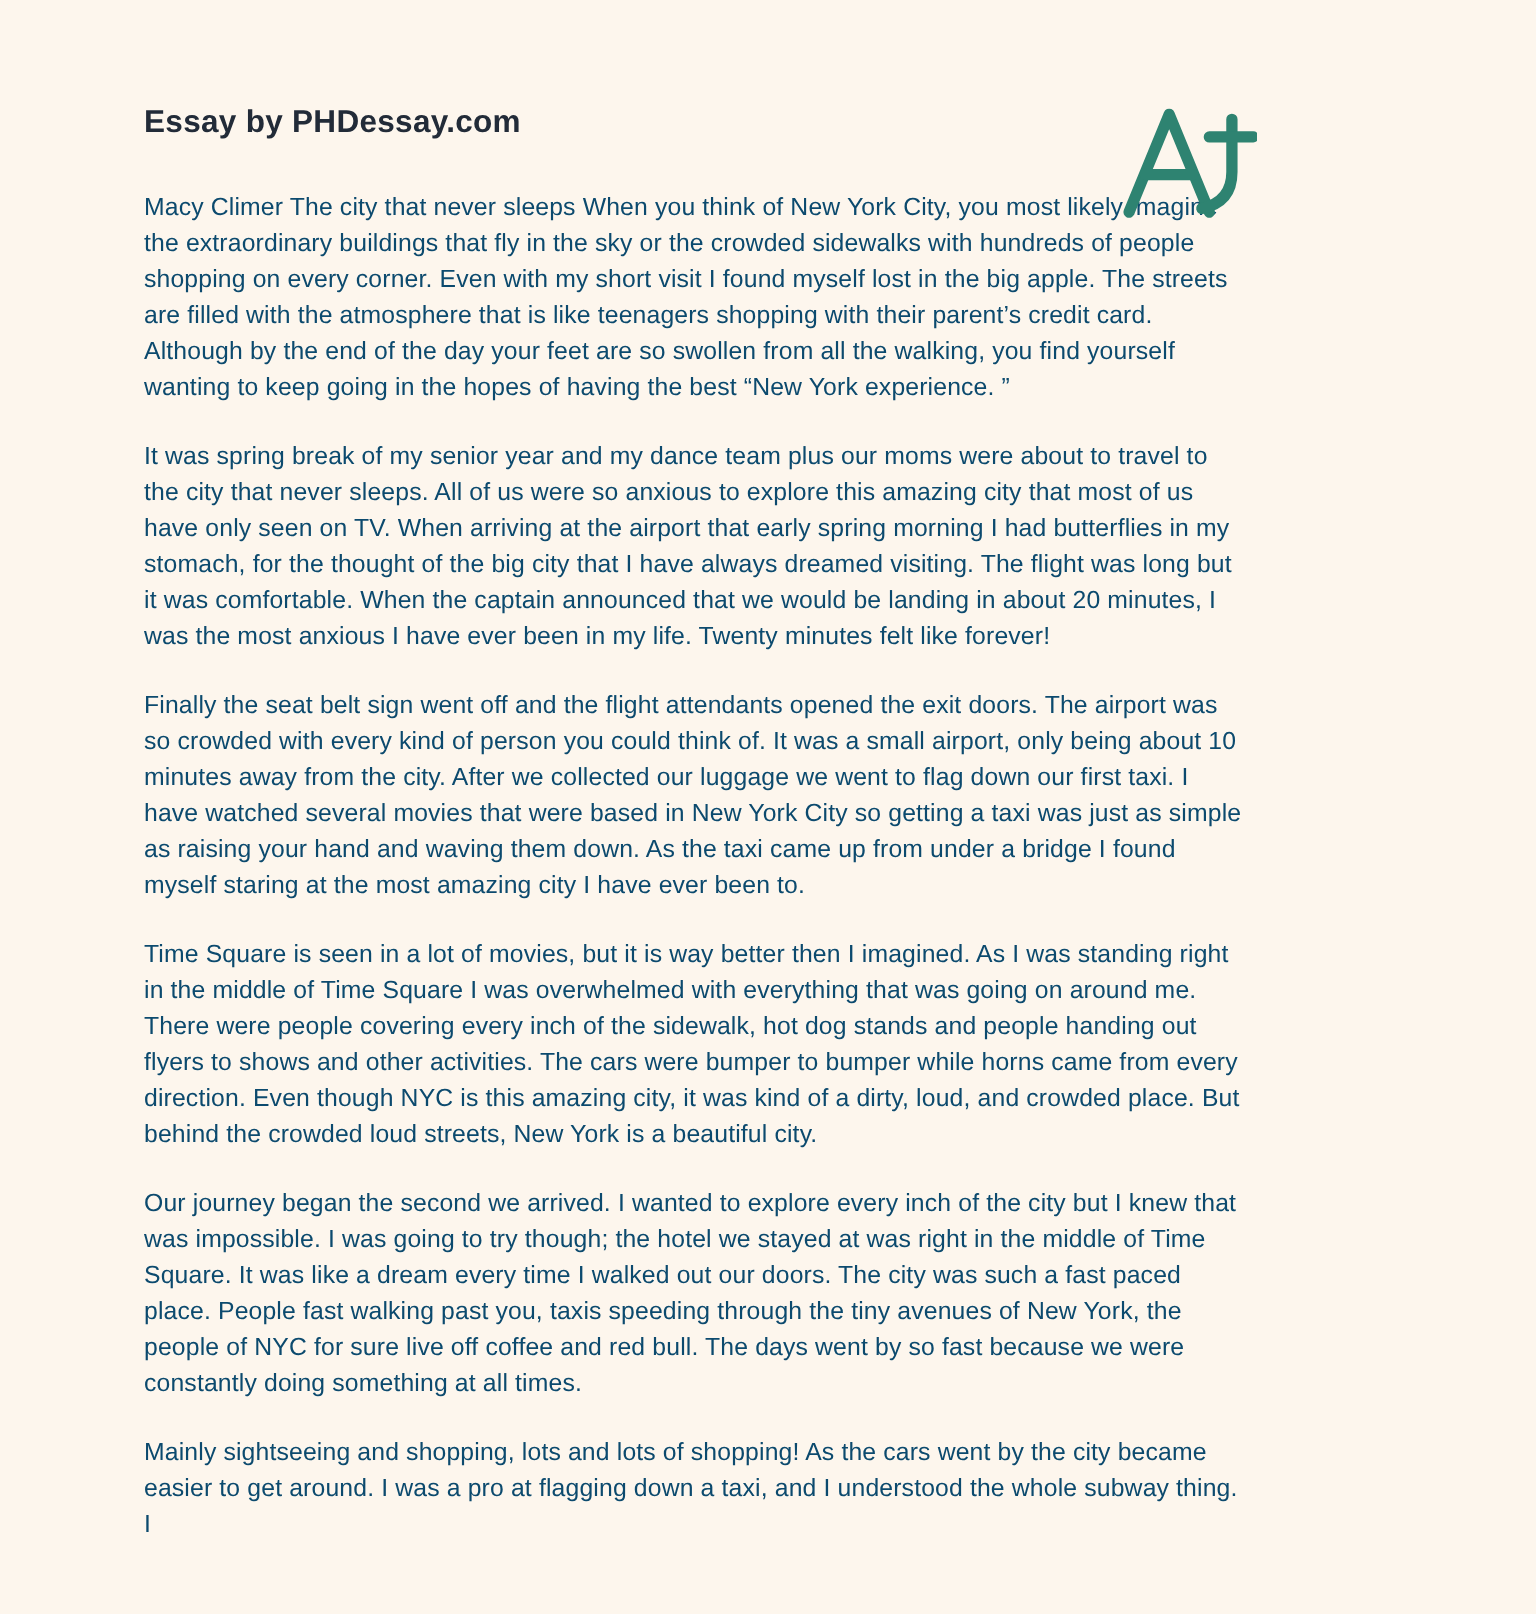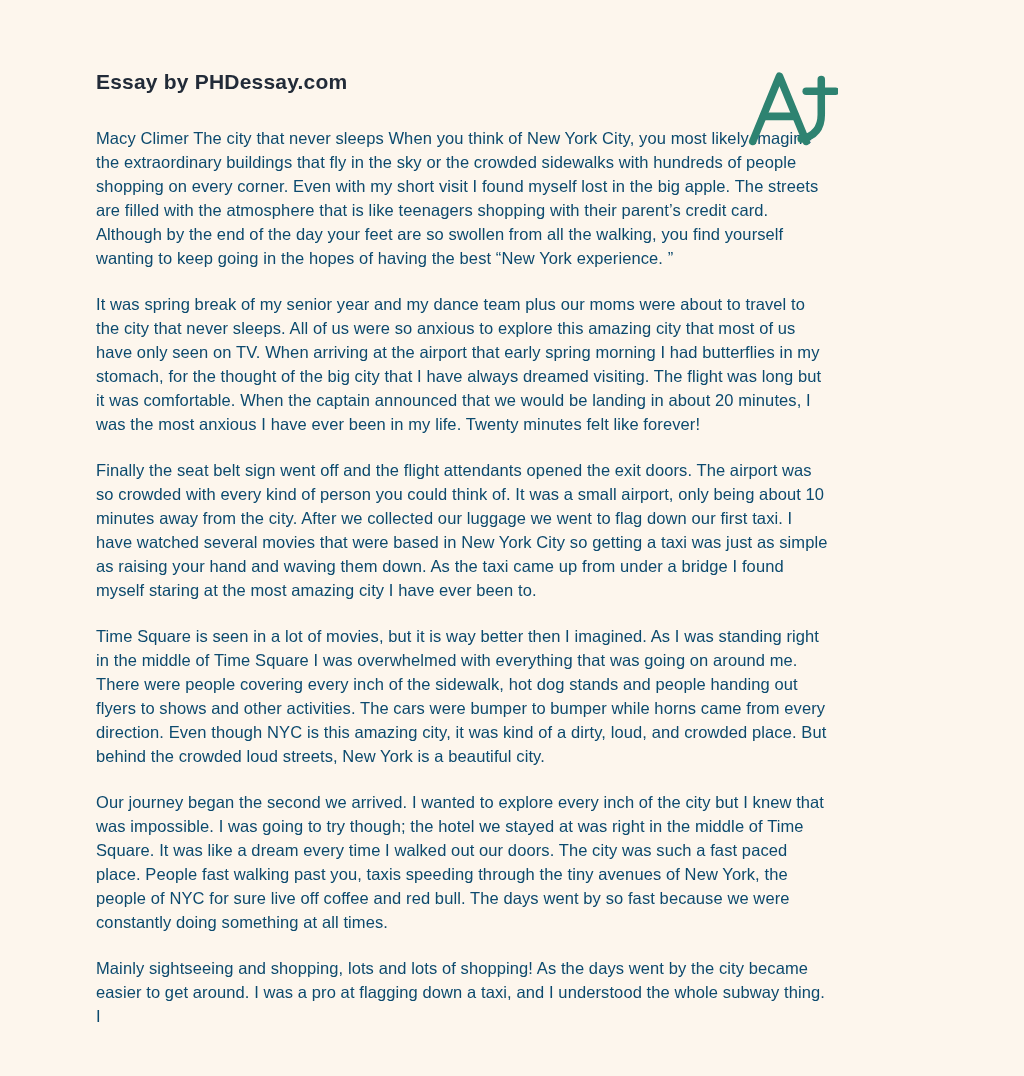--- a/index.html
+++ b/index.html
@@ -90,16 +90,16 @@
     </svg>
   </div>
 
 
   <div class="article-body">
     <p>Macy Climer The city that never sleeps When you think of New York City, you most likely imagine the extraordinary buildings that fly in the sky or the crowded sidewalks with hundreds of people shopping on every corner. Even with my short visit I found myself lost in the big apple. The streets are filled with the atmosphere that is like teenagers shopping with their parent’s credit card. Although by the end of the day your feet are so swollen from all the walking, you find yourself wanting to keep going in the hopes of having the best “New York experience. ”</p>
     <p>It was spring break of my senior year and my dance team plus our moms were about to travel to the city that never sleeps. All of us were so anxious to explore this amazing city that most of us have only seen on TV. When arriving at the airport that early spring morning I had butterflies in my stomach, for the thought of the big city that I have always dreamed visiting. The flight was long but it was comfortable. When the captain announced that we would be landing in about 20 minutes, I was the most anxious I have ever been in my life. Twenty minutes felt like forever!</p>
     <p>Finally the seat belt sign went off and the flight attendants opened the exit doors. The airport was so crowded with every kind of person you could think of. It was a small airport, only being about 10 minutes away from the city. After we collected our luggage we went to flag down our first taxi. I have watched several movies that were based in New York City so getting a taxi was just as simple as raising your hand and waving them down. As the taxi came up from under a bridge I found myself staring at the most amazing city I have ever been to.</p>
     <p>Time Square is seen in a lot of movies, but it is way better then I imagined. As I was standing right in the middle of Time Square I was overwhelmed with everything that was going on around me. There were people covering every inch of the sidewalk, hot dog stands and people handing out flyers to shows and other activities. The cars were bumper to bumper while horns came from every direction. Even though NYC is this amazing city, it was kind of a dirty, loud, and crowded place. But behind the crowded loud streets, New York is a beautiful city.</p>
     <p>Our journey began the second we arrived. I wanted to explore every inch of the city but I knew that was impossible. I was going to try though; the hotel we stayed at was right in the middle of Time Square. It was like a dream every time I walked out our doors. The city was such a fast paced place. People fast walking past you, taxis speeding through the tiny avenues of New York, the people of NYC for sure live off coffee and red bull. The days went by so fast because we were constantly doing something at all times.</p>
-    <p>Mainly sightseeing and shopping, lots and lots of shopping! As the days went by the city became easier to get around. I was a pro at flagging down a taxi, and I understood the whole subway thing. I</p>
+    <p>Mainly sightseeing and shopping, lots and lots of shopping! As the cars went by the city became easier to get around. I was a pro at flagging down a taxi, and I understood the whole subway thing. I</p>
   </div>
 
 </div>
 
 </body></html>

